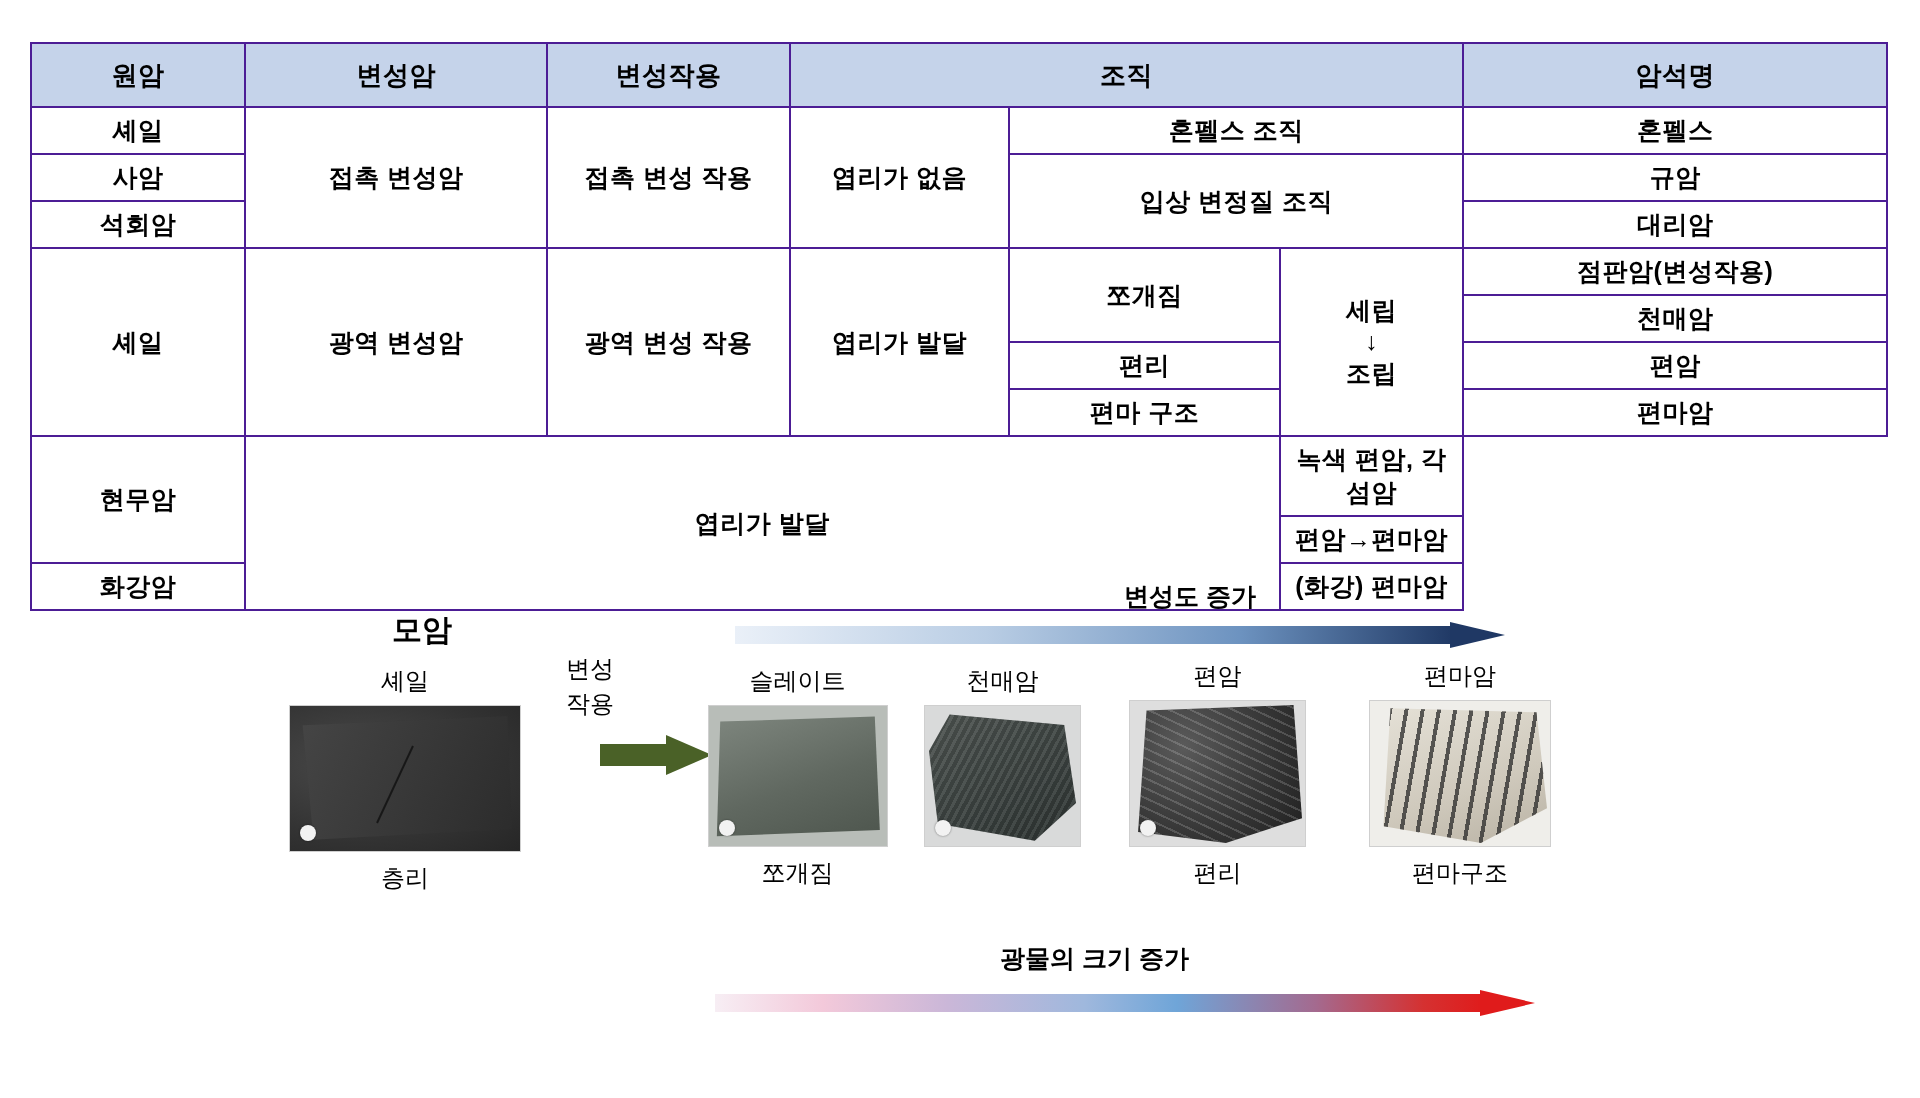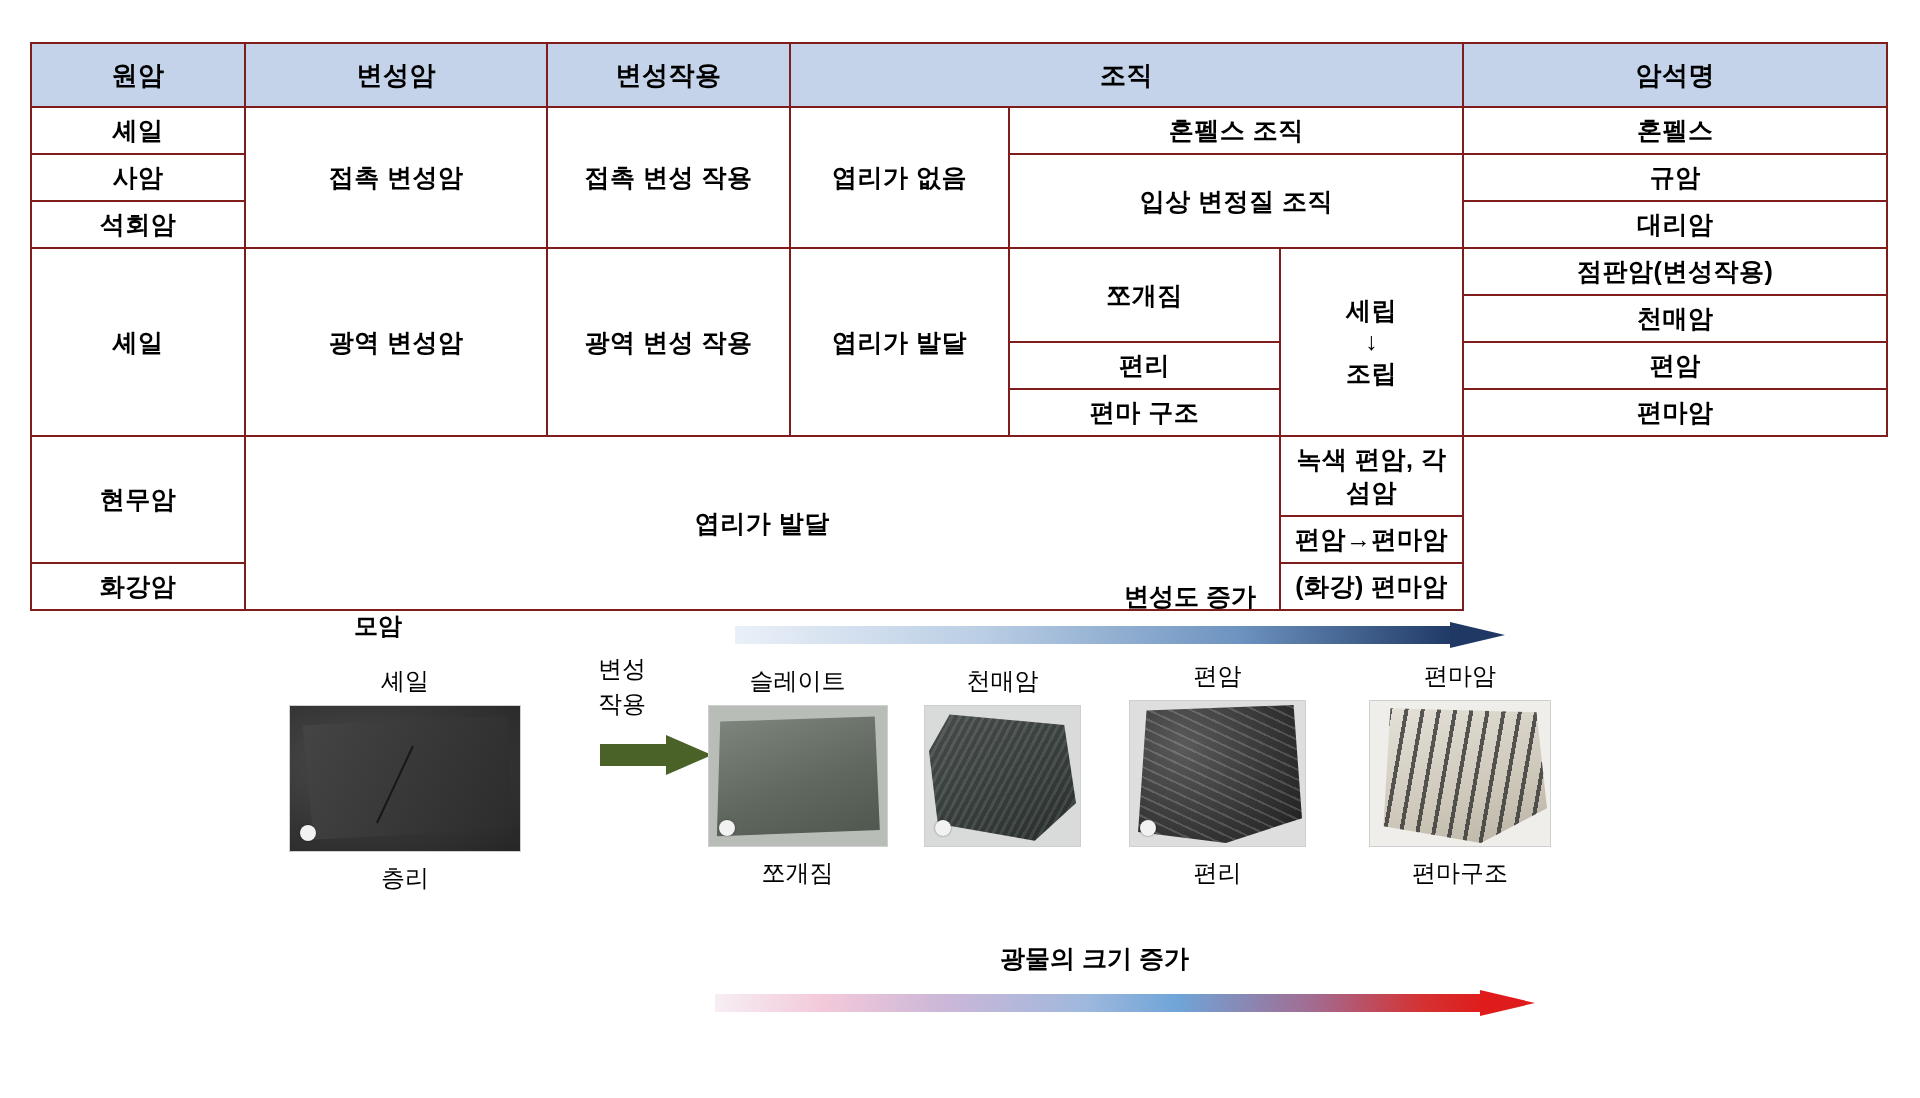--- a/index.html
+++ b/index.html
@@ -22,21 +22,21 @@
     left: 30px;
     top: 42px;
     width: 1858px;
   }
   table.rock-table {
     border-collapse: collapse;
     width: 100%;
     table-layout: fixed;
   }
   table.rock-table td, table.rock-table th {
-    border: 2px solid #7f1d1d;
+    border: 2px solid #4c1d95;
     text-align: center;
     vertical-align: middle;
     font-size: 25px;
     font-weight: 600;
     padding: 6px 4px;
     color: #000;
     background: #ffffff;
     letter-spacing: 0.5px;
   }
   table.rock-table th {
@@ -101,24 +101,24 @@
     width: 0;
     height: 0;
     border-top: 13px solid transparent;
     border-bottom: 13px solid transparent;
     border-left: 55px solid #1f3864;
   }
 
   
   .mo-am {
     position: absolute;
-    left: 354px;
+    left: 392px;
     top: 50px;
     font-weight: bold;
-    font-size: 24px;
+    font-size: 30px;
     text-align: right;
   }
 
   
   .spec {
     position: absolute;
     text-align: center;
   }
   .spec .cap-top {
     font-size: 24px;
@@ -241,21 +241,21 @@
     width: 0; height: 0;
     border-top: 20px solid transparent;
     border-bottom: 20px solid transparent;
     border-left: 46px solid #4a6127;
   }
   .proc-label {
     position: absolute;
     left: 566px;
     top: 92px;
     width: 80px;
-    text-align: right;
+    text-align: left;
     font-size: 24px;
     line-height: 1.45;
   }
 
   
   .min-title {
     position: absolute;
     left: 1000px;
     top: 382px;
     width: 300px;

